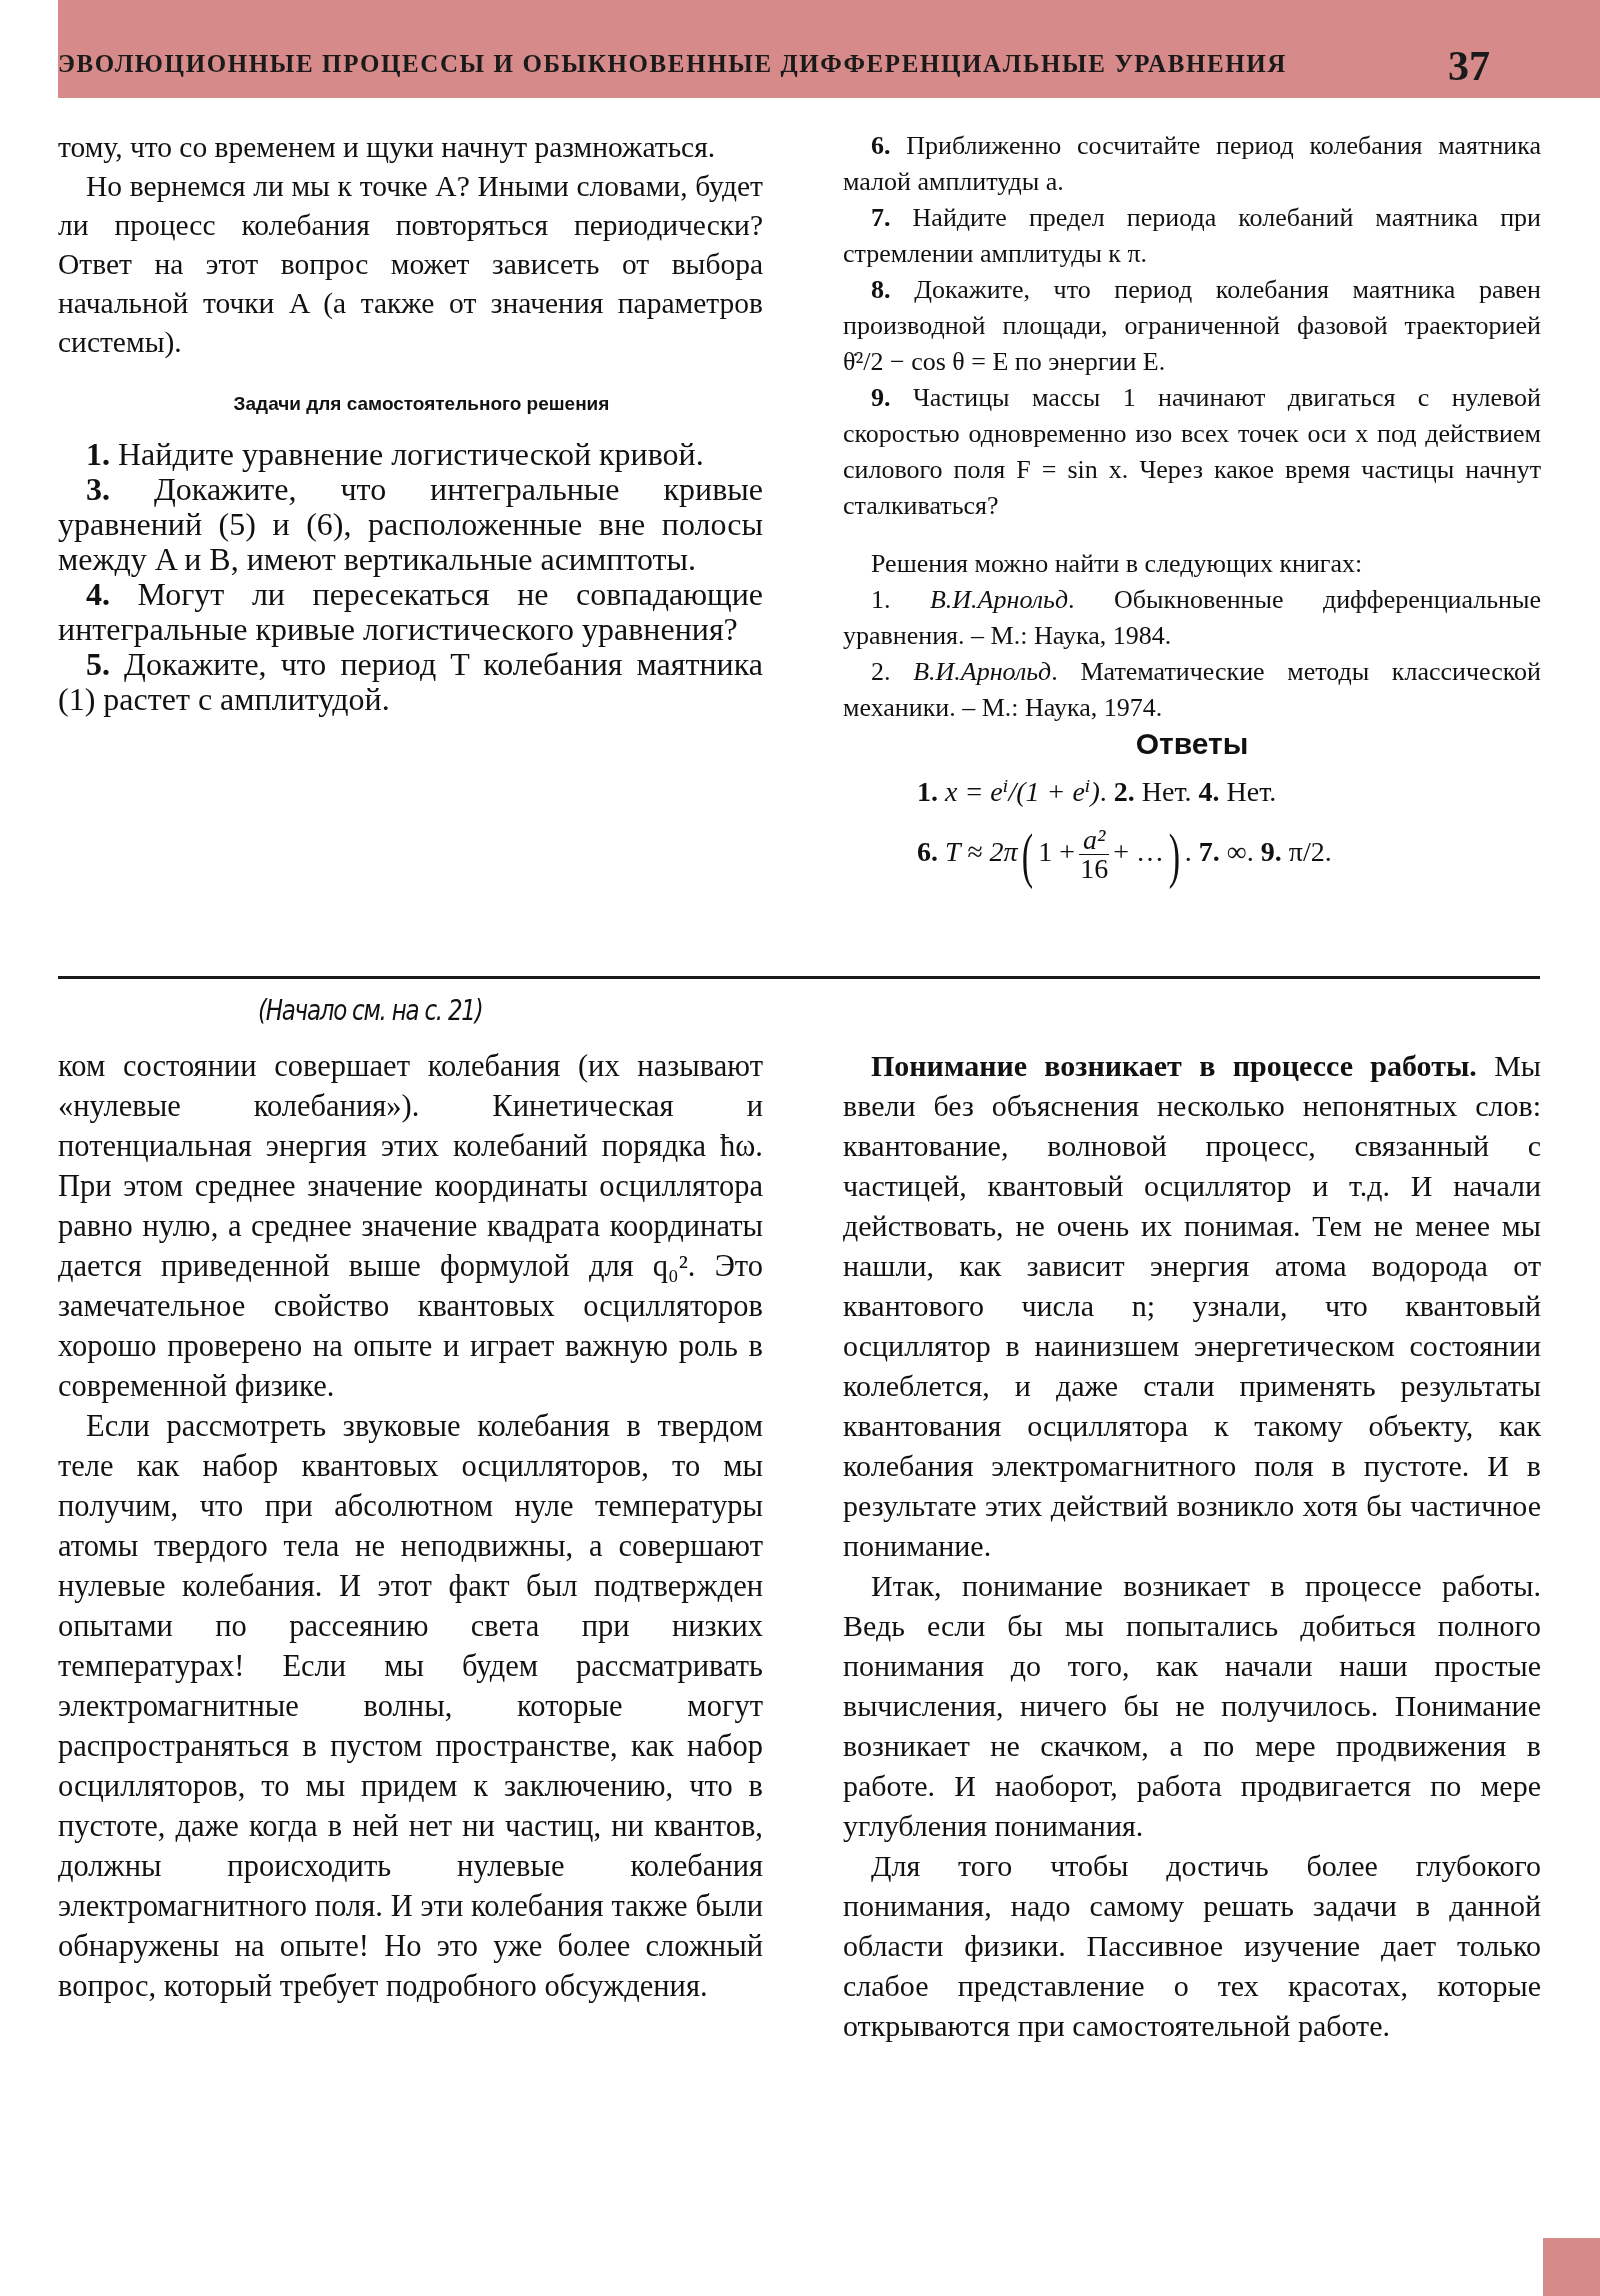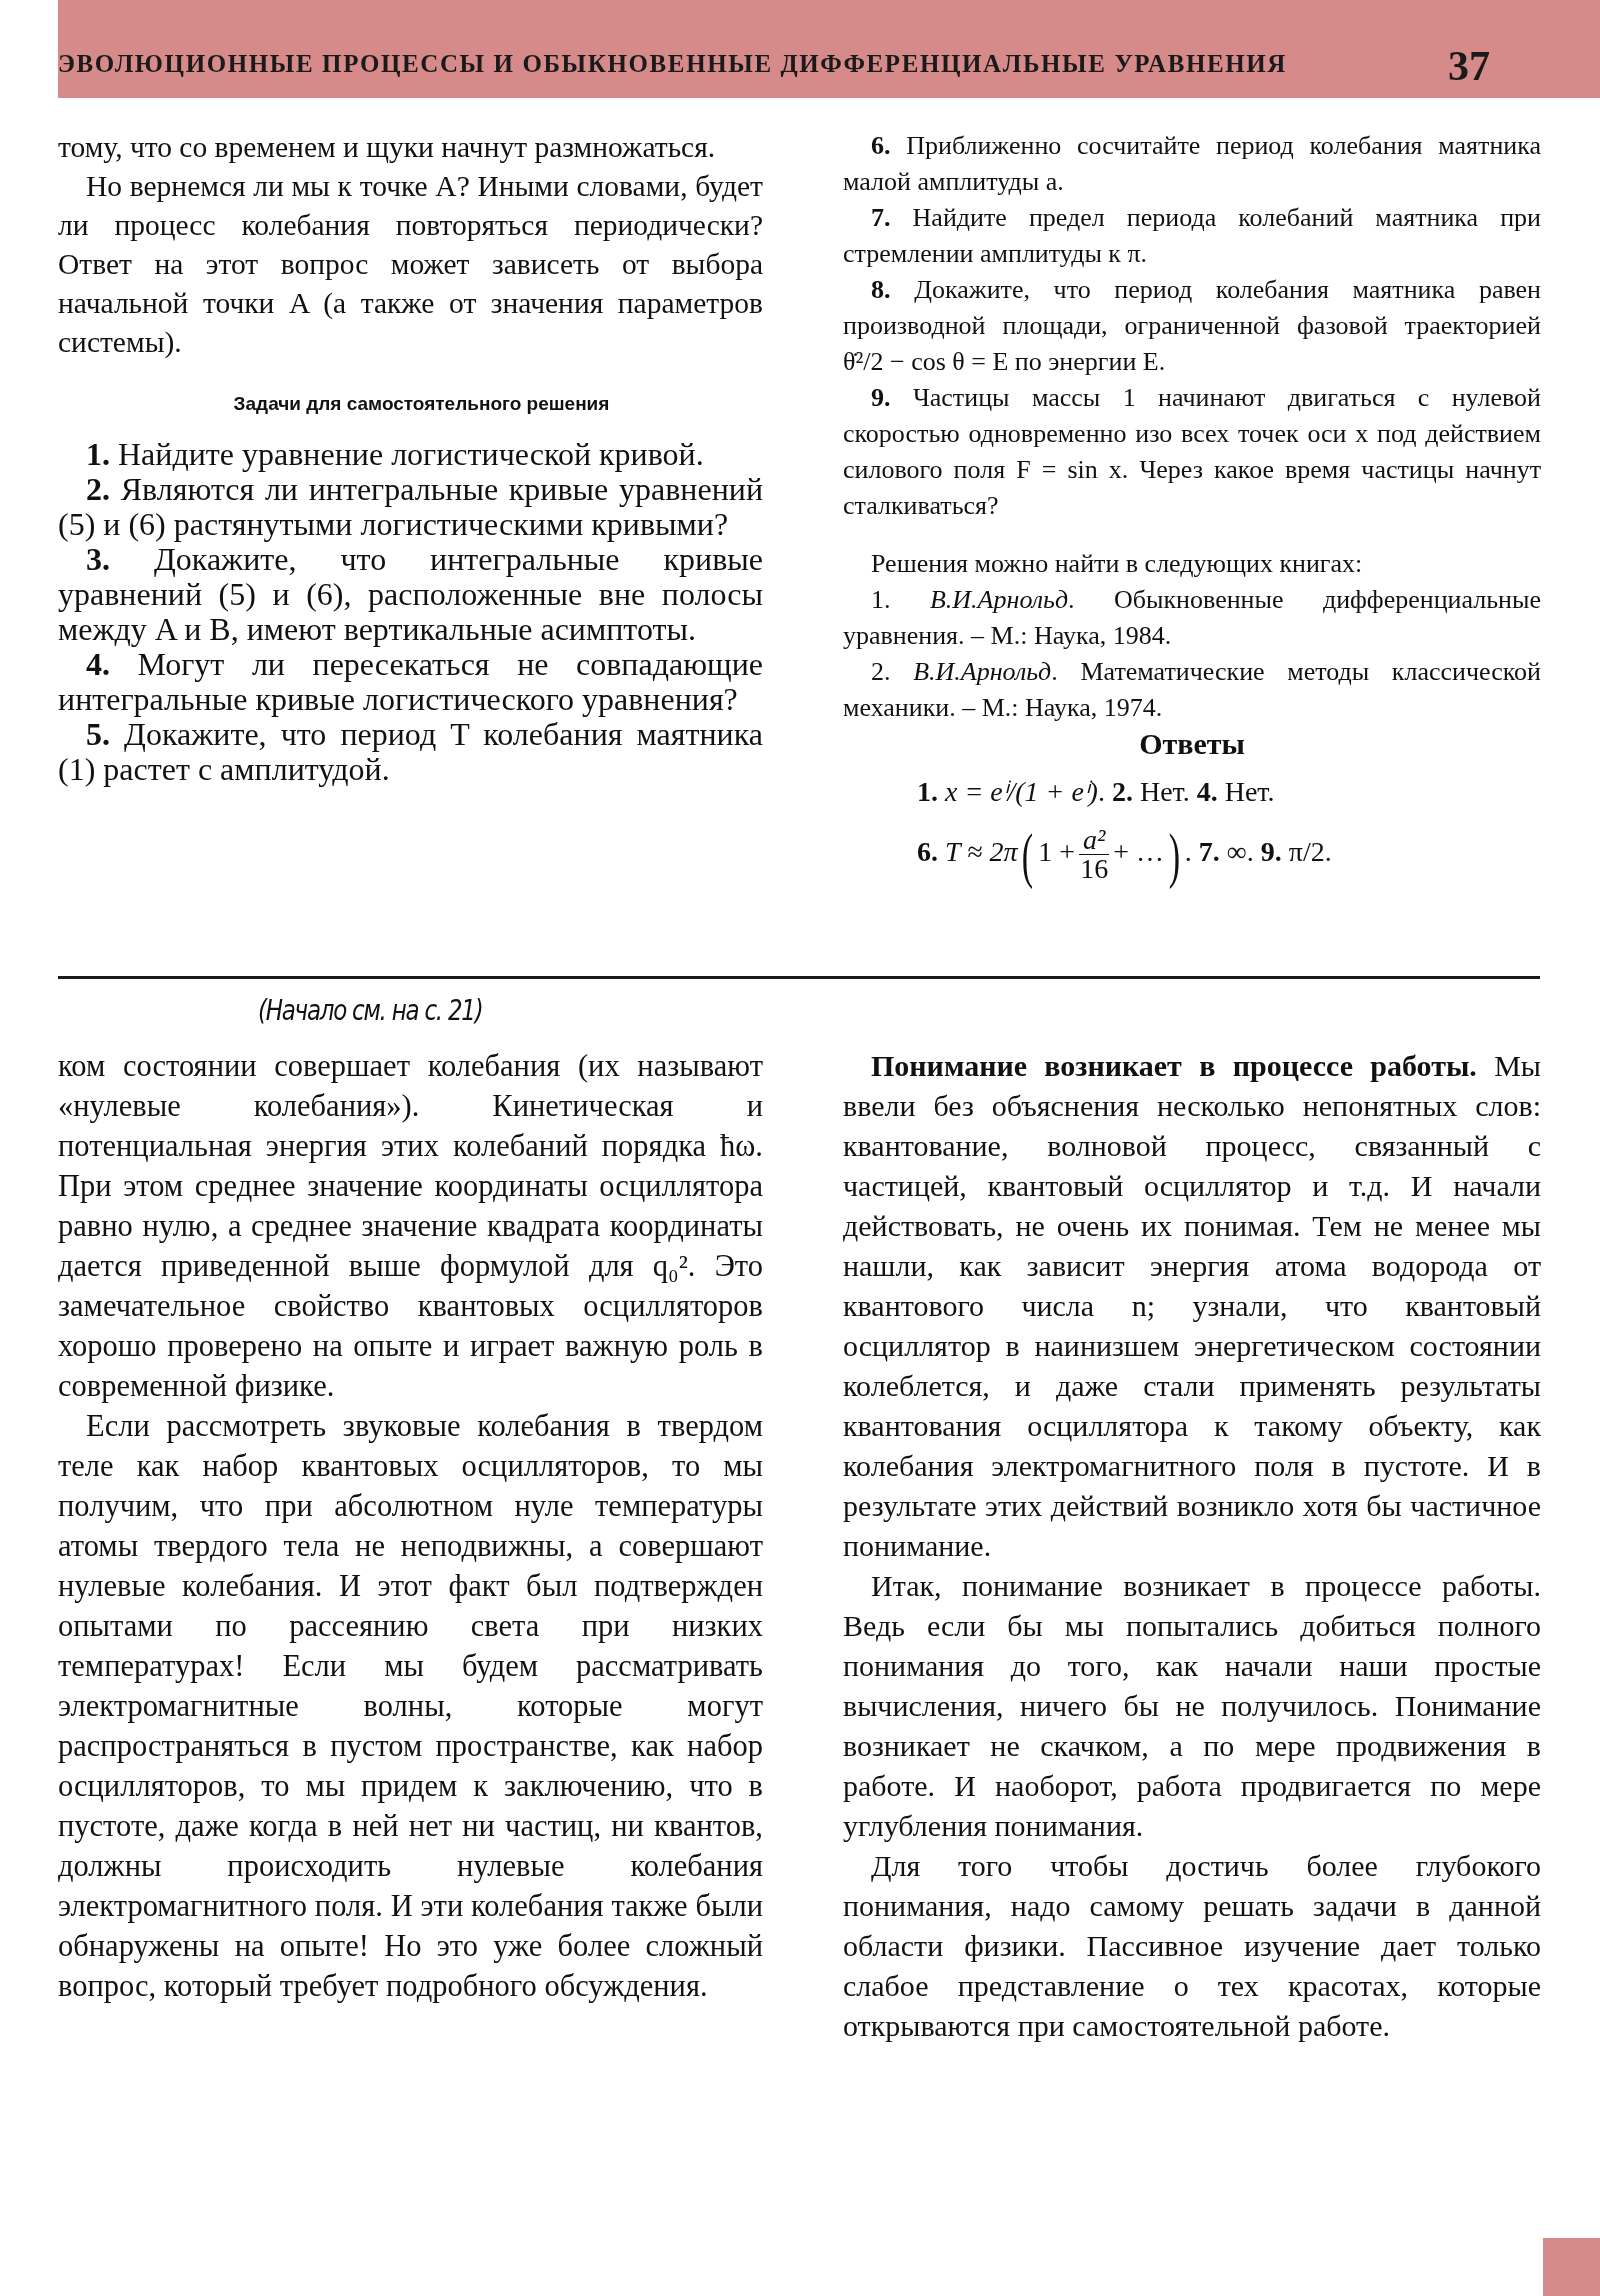--- a/index.html
+++ b/index.html
@@ -1,21 +1,21 @@
 <!DOCTYPE html>
 <html><head>
 <meta charset="utf-8">
 <style>
   html, body { margin:0; padding:0; background:#ffffff; }
   body { width:1600px; height:2296px; position:relative; overflow:hidden; color:#111; font-family:"Liberation Serif", "DejaVu Serif", serif; }
   .header-band { position:absolute; left:58px; top:0; width:1542px; height:98px; background:#d78a8a; }
   .running-title { position:absolute; left:58px; top:50px; width:1440px; font-family:"Liberation Serif", serif; font-weight:bold; font-size:25px; letter-spacing:1.6px; white-space:nowrap; color:#1a1a1a; }
   .page-number { position:absolute; left:1448px; top:42px; font-family:"Liberation Serif", serif; font-weight:bold; font-size:42px; color:#1a1a1a; }
   .col { position:absolute; font-size:29.5px; line-height:39px; text-align:justify; }
-  .col p { margin:0;font-family:Liberation Serif, serif; }
+  .col p { margin:0; }
   .indent { text-indent:28px; }
   .col-tl { left:58px; top:128px; width:705px; }
   .col-tr { left:843px; top:128px; width:698px; font-size:26px; line-height:36px; }
   .col-bl { left:58px; top:1046px; width:705px; font-size:30.5px; line-height:40px; }
   .col-br { left:843px; top:1046px; width:698px; font-size:30px; line-height:40px; }
   .section-heading { font-family:"Liberation Sans", "DejaVu Sans", sans-serif; font-weight:bold; font-size:19px; margin:22px 0 14px 22px; text-align:center; }
   .tasks { font-size:32px; line-height:35px; }
   .tasks p, .col-tr p { text-indent:28px; }
   .num { font-weight:bold; }
   .i { font-style:italic; }
@@ -37,21 +37,20 @@
 <div class="header-band"></div>
 <div class="running-title">ЭВОЛЮЦИОННЫЕ ПРОЦЕССЫ И ОБЫКНОВЕННЫЕ ДИФФЕРЕНЦИАЛЬНЫЕ УРАВНЕНИЯ</div>
 <div class="page-number">37</div>
 
 <div class="col col-tl">
   <p>тому, что со временем и щуки начнут размножаться.</p>
   <p class="indent">Но вернемся ли мы к точке A? Иными словами, будет ли процесс колебания повторяться периодически? Ответ на этот вопрос может зависеть от выбора начальной точки A (а также от значения параметров системы).</p>
   <div class="section-heading">Задачи для самостоятельного решения</div>
   <div class="tasks">
     <p><span class="num">1.</span> <span>Найдите уравнение логистической кривой.</span></p>
-    <p><span class="num">2.</span> <span>Являются ли интегральные кривые уравнений (5) и (6) растянутыми логистическими кривыми?</span></p>
     <p><span class="num">3.</span> <span>Докажите, что интегральные кривые уравнений (5) и (6), расположенные вне полосы между A и B, имеют вертикальные асимптоты.</span></p>
     <p><span class="num">4.</span> <span>Могут ли пересекаться не совпадающие интегральные кривые логистического уравнения?</span></p>
     <p><span class="num">5.</span> <span>Докажите, что период T колебания маятника (1) растет с амплитудой.</span></p>
   </div>
 </div>
 
 <div class="col col-tr">
   <p><span class="num">6.</span> <span>Приближенно сосчитайте период колебания маятника малой амплитуды a.</span></p>
   <p><span class="num">7.</span> <span>Найдите предел периода колебаний маятника при стремлении амплитуды к π.</span></p>
   <p><span class="num">8.</span> <span>Докажите, что период колебания маятника равен производной площади, ограниченной фазовой траекторией θ̇²/2 − cos θ = E по энергии E.</span></p>

